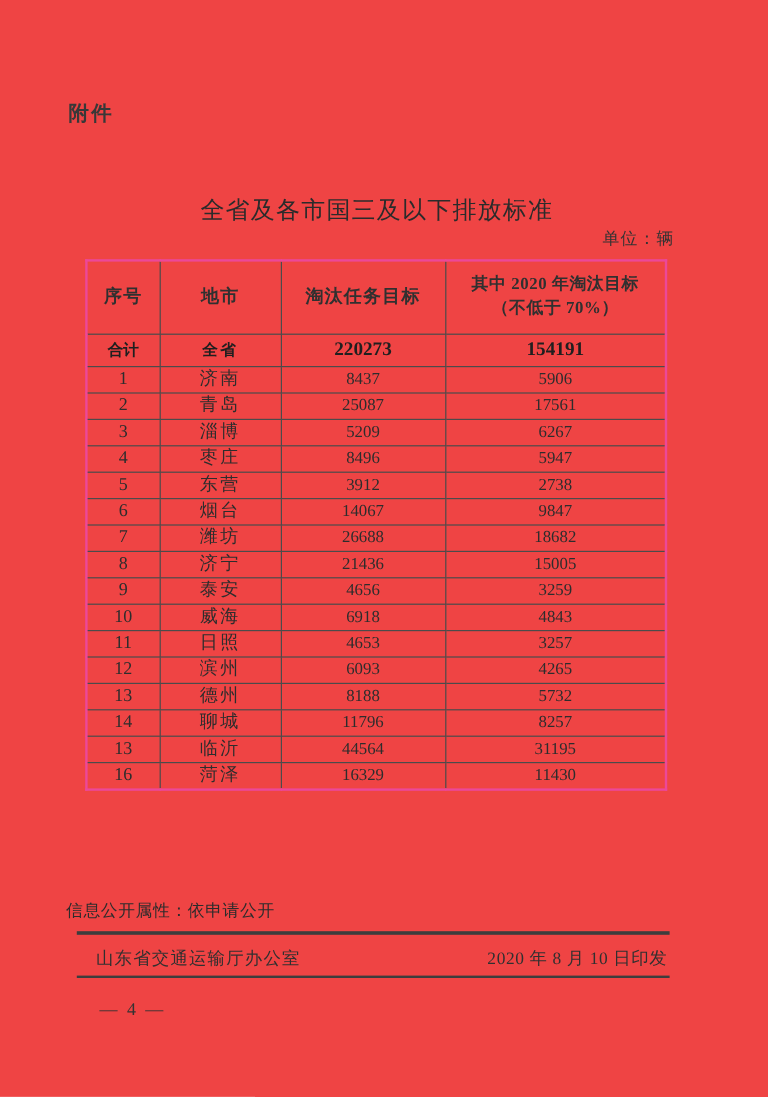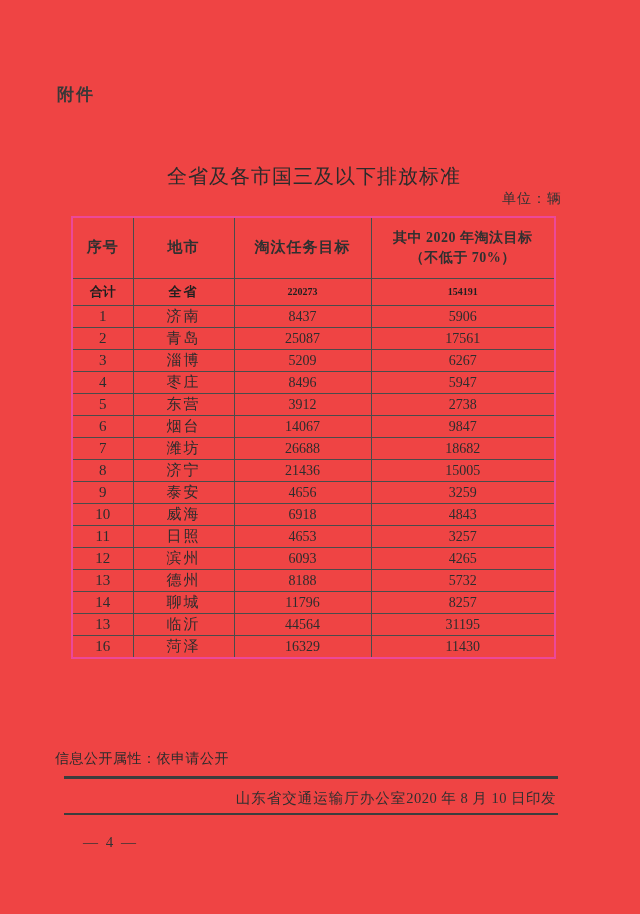--- a/index.html
+++ b/index.html
@@ -75,21 +75,21 @@
     font-size: 14px;
     line-height: 20px;
     letter-spacing: 0.5px;
   }
   .total-row td {
     height: 27px;
     font-weight: bold;
     font-size: 13px;
     color: #1f1f1f;
   }
-  .total-row td.num { font-size: 10px; }
+  .total-row td.num { font-size: 16px; }
   tr.data-row td {
     height: 21.7px;
     font-size: 15px;
     line-height: 21px;
     color: #2d2d2d;
   }
   tr.data-row td.num, .total-row td.num {
     font-family: "Liberation Serif", "DejaVu Serif", serif;
   }
   tr.data-row td.num { font-size: 14px; }
@@ -110,21 +110,21 @@
     background: #3d3d3d;
   }
   .rule-top { top: 776px; height: 3px; }
   .rule-bottom { top: 813px; height: 2px; }
   .issuer-row {
     position: absolute;
     left: 64px;
     width: 494px;
     top: 789px;
     display: flex;
-    justify-content: flex-end;
+    justify-content: space-between;
     align-items: center;
     font-size: 14.5px;
     color: #303030;
   }
   .issuer-row .issuer { margin-left: 16px; letter-spacing: 1px; }
   .issuer-row .print-date { margin-right: 2px; letter-spacing: 0.5px; }
   .page-number {
     position: absolute;
     left: 83px;
     top: 834px;

